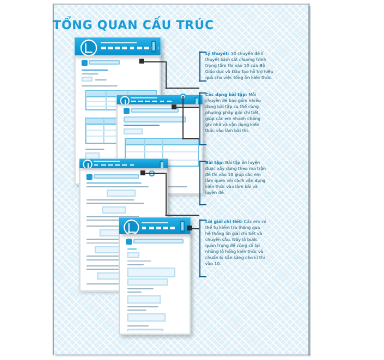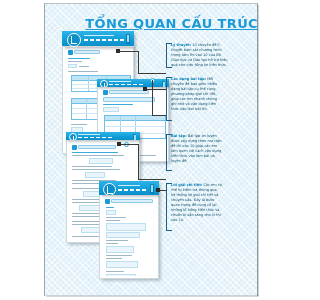--- a/index.html
+++ b/index.html
@@ -20,24 +20,23 @@
     border-left:1px solid #9aa5ab;
     border-right:1px solid #9aa5ab;
     border-top:1px solid #b9c3c8;
     box-sizing:border-box;
   }
   .bg-shadow-r{position:absolute;left:257px;top:5px;width:2px;height:291px;background:rgba(120,130,138,.35);}
   .bg-shadow-b{position:absolute;left:46px;top:295px;width:213px;height:2px;background:rgba(120,130,138,.3);}
 
   
   .title{
-    position:absolute;left:44px;top:16px;width:214px;text-align:right;
-    font-size:13px;letter-spacing:.35px;color:#1a9ad6;font-weight:bold;
+    position:absolute;left:44px;top:16px;width:214px;text-align:left;
+    font-size:10px;letter-spacing:.35px;color:#1a9ad6;font-weight:bold;
     font-family:"DejaVu Sans","Liberation Sans",sans-serif;
-    text-decoration:underline;
   }
 
   
   .doc{
     position:absolute;background:#ffffff;
     box-shadow:1.5px 1.5px 3px rgba(90,105,115,.45);
     border:1px solid #cfd8dd;box-sizing:border-box;overflow:hidden;
   }
   .doc-inner{position:absolute;inset:2px;background:#fff;overflow:hidden;}
 

